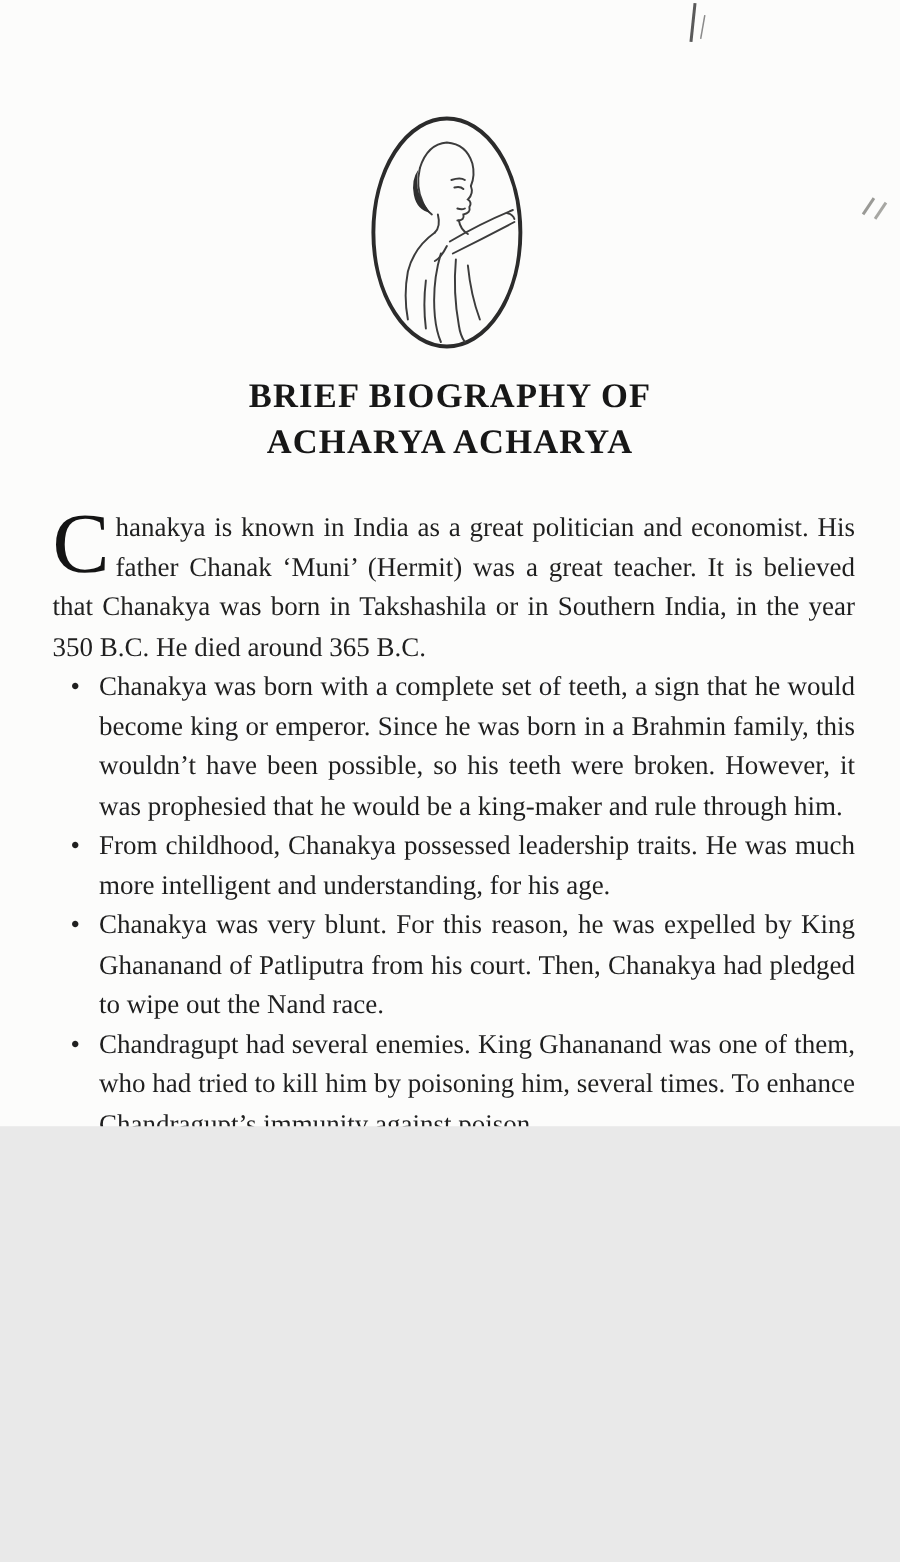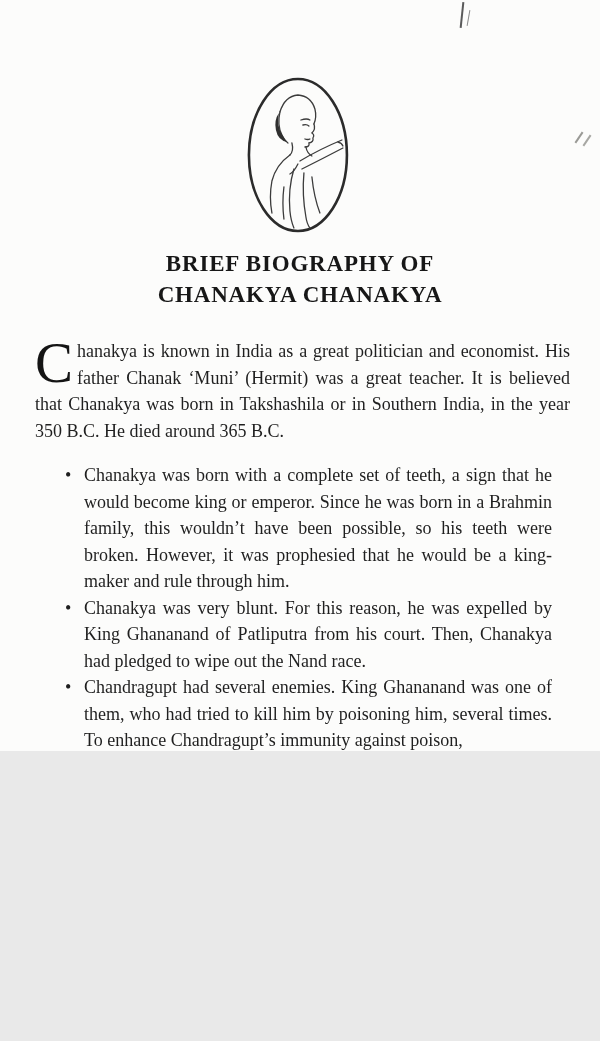--- a/index.html
+++ b/index.html
@@ -37,21 +37,21 @@
     text-align:justify;
   }
   .body p{margin:0;}
   .dropcap{
     float:left;
     font-size:57px;line-height:46px;
     padding:2px 4px 0 0;
     color:#141414;
   }
   .indent{text-indent:40px;}
-  ul.events{margin:18px;padding:0;list-style:none;}
+  ul.events{margin:0;padding:0;list-style:none;}
   ul.events li{position:relative;padding-left:31px;}
   ul.events li::before{
     content:"\2022";
     position:absolute;left:12px;top:0;
     font-size:18px;color:#1f1f1f;
   }
   
   .artifact{position:absolute;background:#555;}
   .mark-top-1{left:461px;top:2px;width:2px;height:26px;transform:rotate(6deg);background:#5a5a5a;}
   .mark-top-2{left:468px;top:10px;width:1px;height:16px;transform:rotate(10deg);background:#8a8a8a;}
@@ -111,27 +111,28 @@
         <path d="M58,97 Q56,119 60,141 Q61,148 64,152"></path>
         <path d="M66,101 Q68,121 74,137"></path>
         <path d="M38,111 Q36,127 38,143"></path>
         <path d="M52,88 q-4,8 -8,10"></path>
       </g>
     </svg>
   </div>
 
   <h1 class="title">
     <span>BRIEF BIOGRAPHY OF</span><br>
-    <span>CHANAKYA CHANAKYA</span>
+    <span>ACHARYA ACHARYA</span>
   </h1>
 
   <div class="body">
     <p><span class="dropcap">C</span><span>hanakya is known in India as a great politician and economist. His father Chanak ‘Muni’ (Hermit) was a great teacher. It is believed that Chanakya was born in Takshashila or in Southern India, in the year 350 B.C. He died around 365 B.C.</span></p>
     <ul class="events">
       <li>Chanakya was born with a complete set of teeth, a sign that he would become king or emperor. Since he was born in a Brahmin family, this wouldn’t have been possible, so his teeth were broken. However, it was prophesied that he would be a king-maker and rule through him.</li>
+      <li>From childhood, Chanakya possessed leadership traits. He was much more intelligent and understanding, for his age.</li>
       <li>Chanakya was very blunt. For this reason, he was expelled by King Ghananand of Patliputra from his court. Then, Chanakya had pledged to wipe out the Nand race.</li>
       <li>Chandragupt had several enemies. King Ghananand was one of them, who had tried to kill him by poisoning him, several times. To enhance Chandragupt’s immunity against poison,</li>
     </ul>
   </div>
 
   <div class="bottom-line"></div>
 
   <div class="footer">
     <span class="cs-badge">CS</span>
     <span class="cs-text">Scanned with CamScanner</span>

